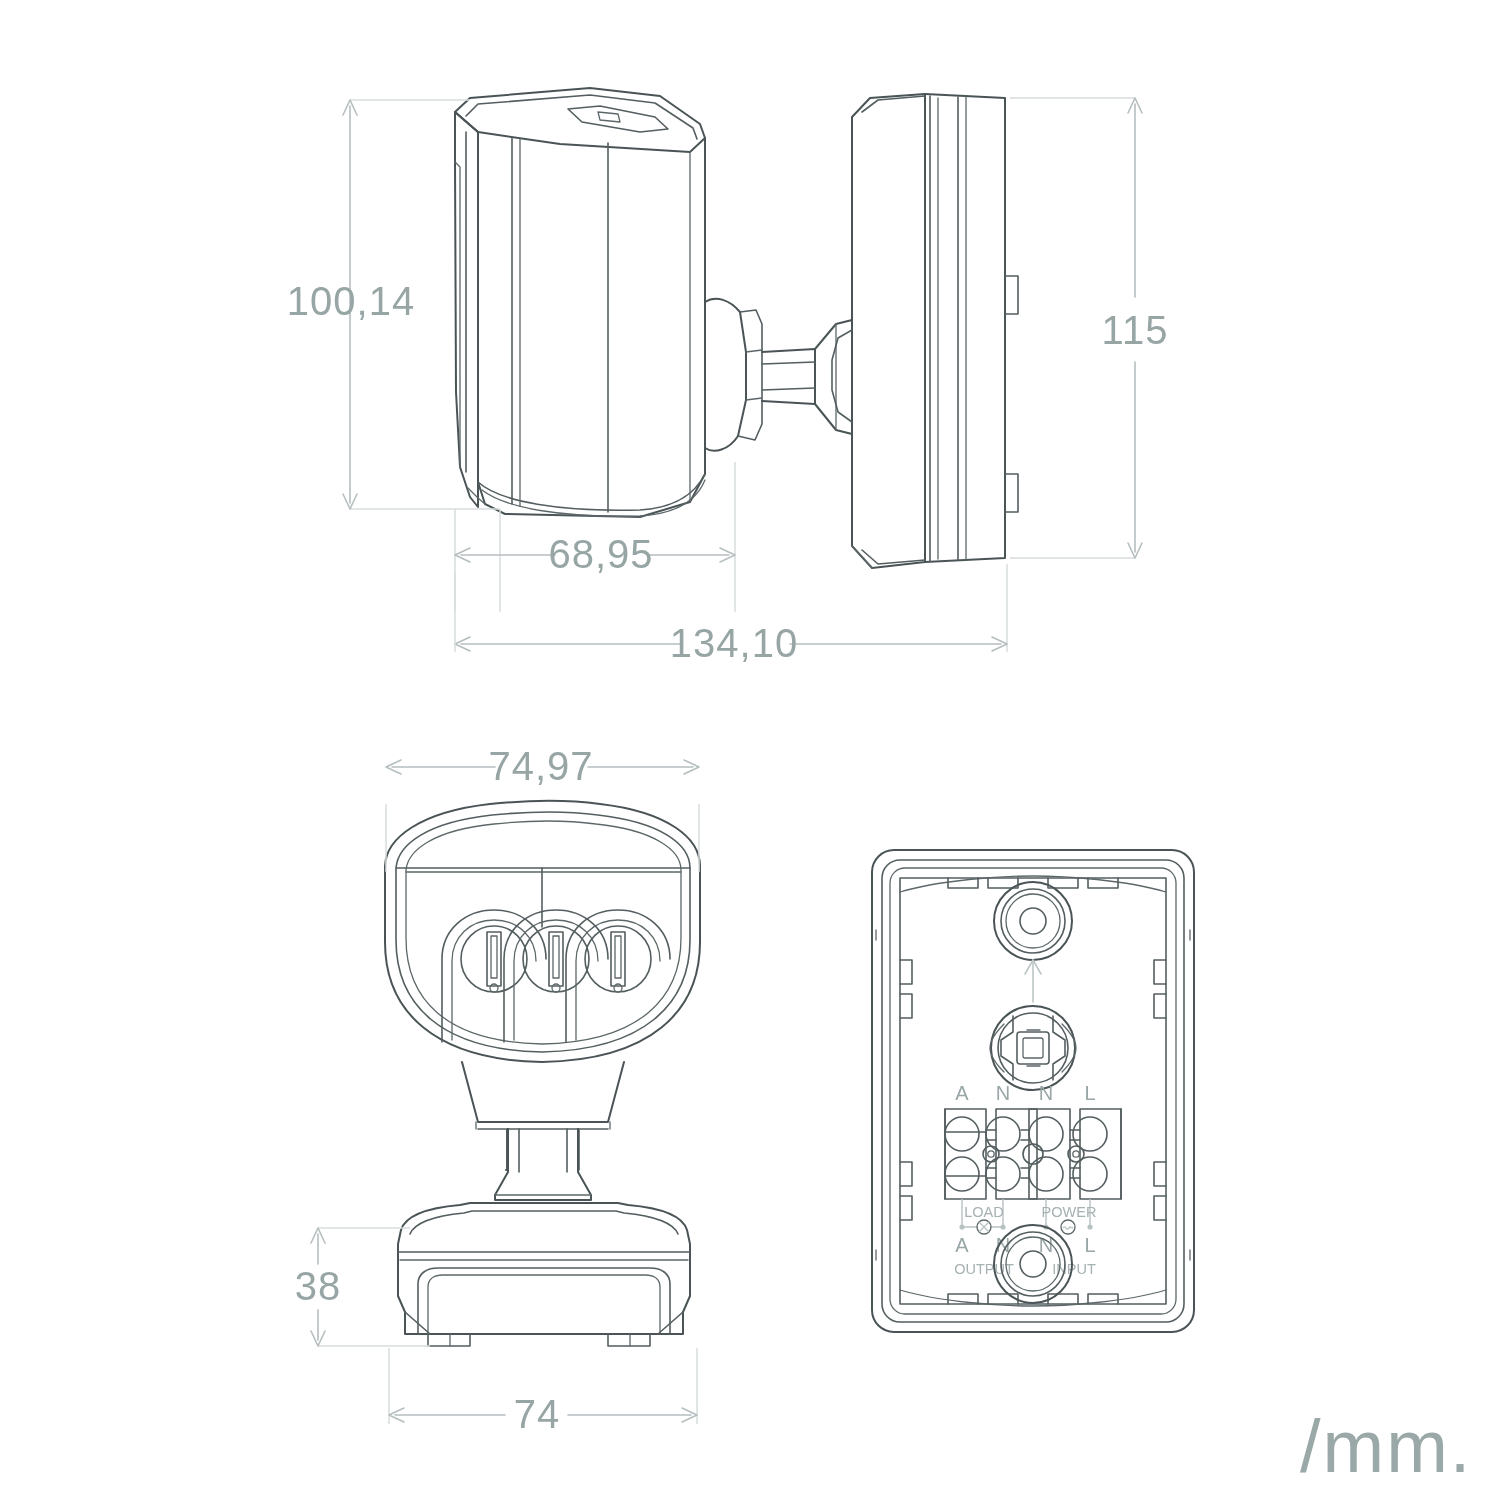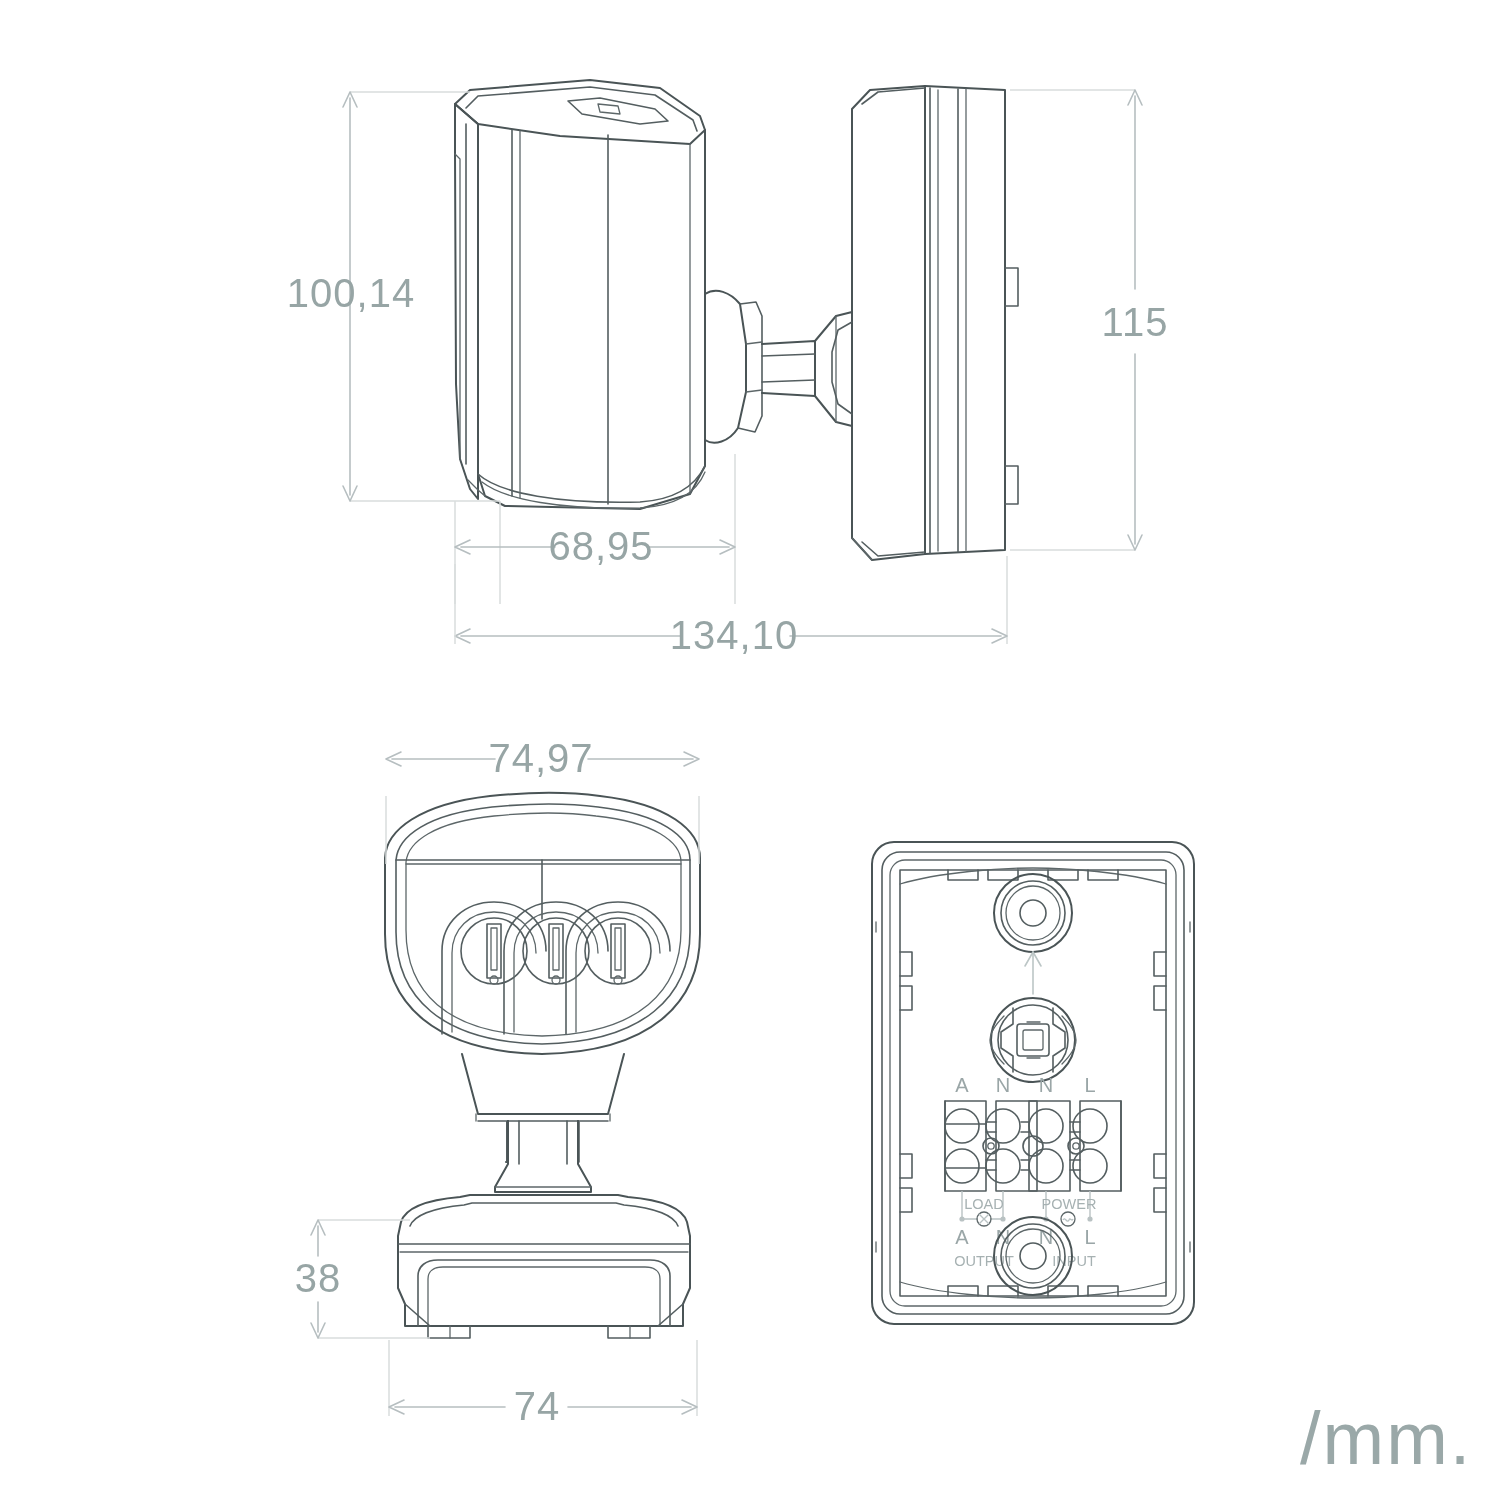--- a/index.html
+++ b/index.html
@@ -9,21 +9,21 @@
   }
   body {
     width: 1500px;
     height: 1500px;
     font-family: "Liberation Sans", sans-serif;
     position: relative;
     overflow: hidden;
   }
   #sheet {
     position: absolute;
-    left: 0; top: 4px;
+    left: 0; top: 12px;
     width: 1500px;
     height: 1084px;
     text-decoration: underline;
   }
   svg { display: block; }
   .outline {
     fill: none;
     stroke: #4a5456;
     stroke-width: 2.0;
     stroke-linejoin: round;

